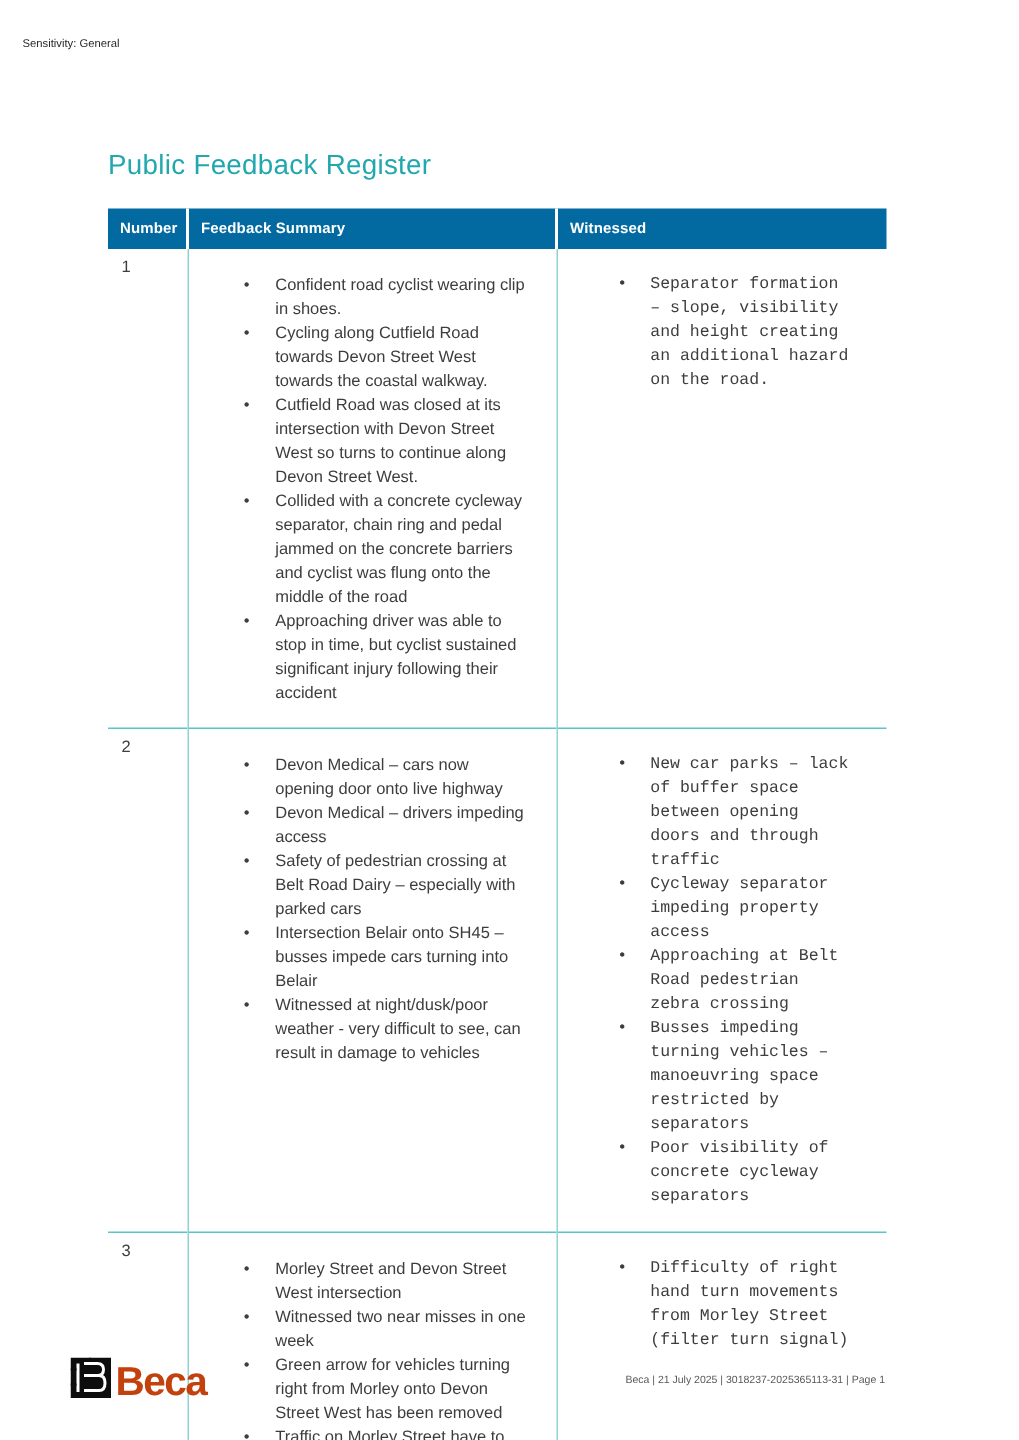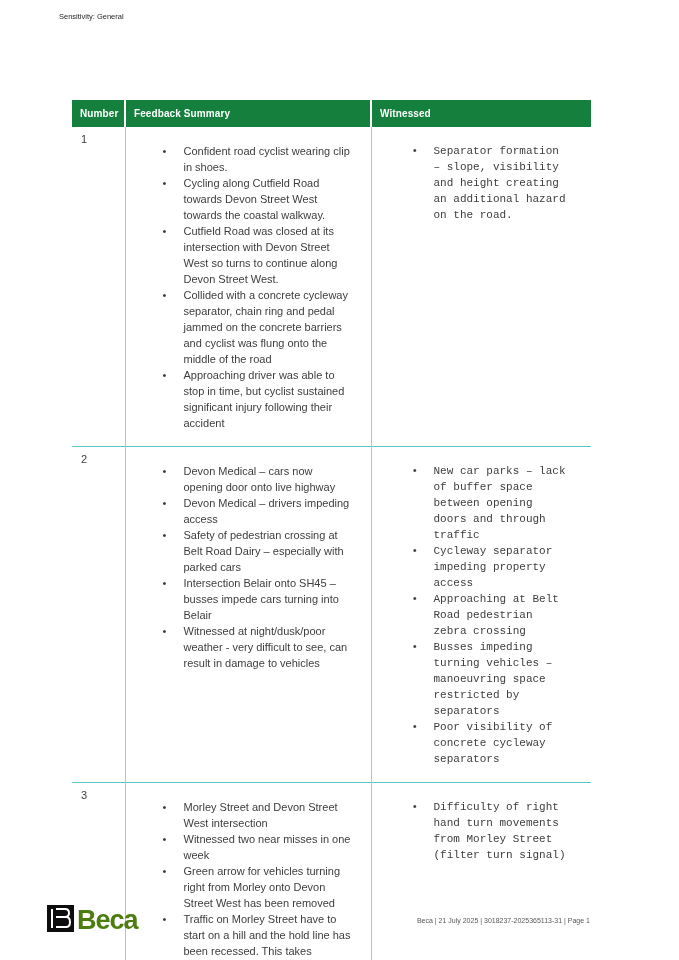--- a/index.html
+++ b/index.html
@@ -10,25 +10,24 @@
   body {
     width: 679px;
     height: 960px;
     position: relative;
     overflow: hidden;
     font-family: "Liberation Sans", sans-serif;
     color: #3d3d3d;
   }
   .sensitivity {
     position: absolute;
-    top: 12px;
+    top: 24px;
     left: 15px;
     font-size: 7.5px;
     color: #262626;
-    margin-left: 44px;
   }
   .content {
     position: absolute;
     left: 72px;
     top: 100px;
     width: 519px;
   }
   .page-title {
     margin: 0 0 20px 0;
     font-size: 18.5px;
@@ -39,21 +38,21 @@
   }
   table.register {
     width: 519px;
     border-collapse: collapse;
     table-layout: fixed;
   }
   col.c-num { width: 53px; }
   col.c-sum { width: 246px; }
   col.c-con { width: 220px; }
   thead th {
-    background: #15803d;
+    background: #0369a1;
     color: #ffffff;
     font-size: 10px;
     font-weight: bold;
     text-align: left;
     padding: 8px 6px 8px 8px;
     letter-spacing: 0.1px;
   }
   thead th:not(:last-child) { border-right: 2px solid #ffffff; }
   tbody tr { border-bottom: 1.5px solid #5bc4c9; }
   tbody td {
@@ -89,38 +88,39 @@
     position: absolute;
     left: 47px;
     top: 905px;
     display: flex;
     align-items: center;
     gap: 3px;
   }
   .logo-text {
     font-size: 27px;
     font-weight: bold;
-    color: #4d7c0f;
+    color: #c2410c;
     letter-spacing: -1px;
     line-height: 27px;
   }
   .footer-meta {
     position: absolute;
     top: 917px;
     right: 89px;
     font-size: 7px;
     color: #595959;
   }
 </style>
 </head>
 <body>
 
 <div class="sensitivity">Sensitivity: General</div>
 
 <div class="content">
+  <h1 class="page-title">Public Feedback Register</h1>
 
   <table class="register">
     <colgroup>
       <col class="c-num">
         <col class="c-sum">
         <col class="c-con">
     </colgroup>
     <thead>
       <tr>
         <th>Number</th>

